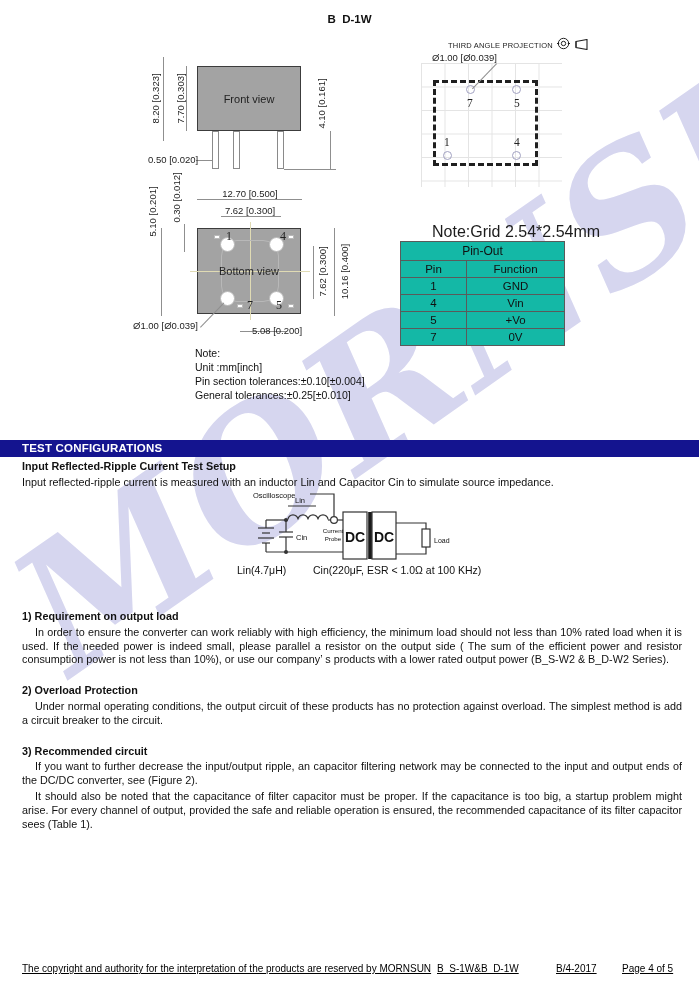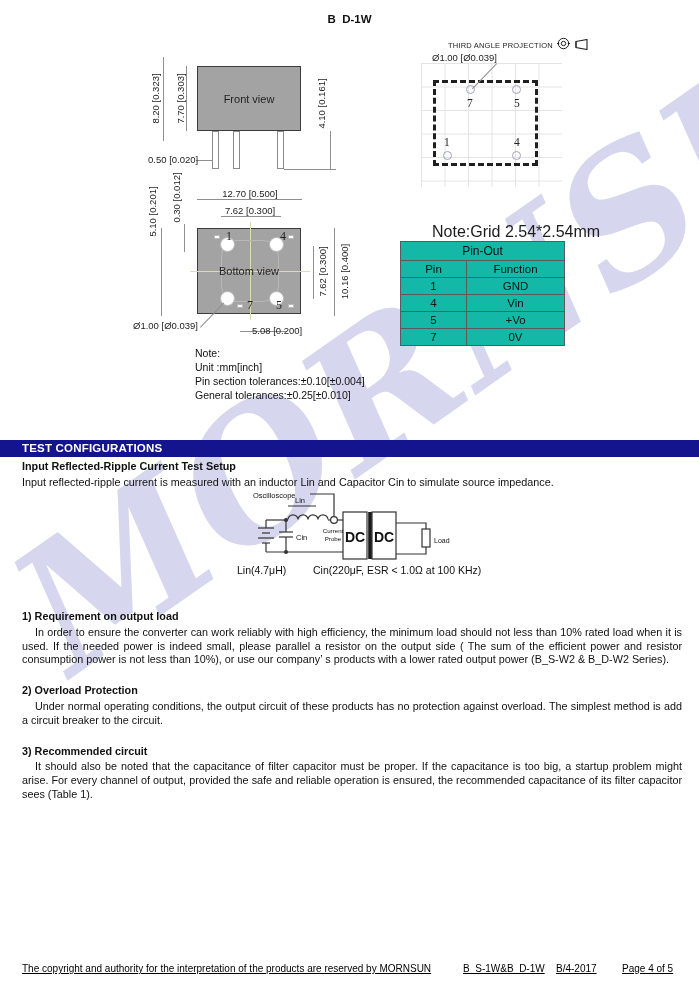--- a/index.html
+++ b/index.html
@@ -83,21 +83,21 @@
   .dc-content { position:absolute; left:22px; top:610px; width:660px; z-index:1;
     font-size:10.8px; line-height:13.8px; color:#111; }
   .dc-section { margin-bottom:17px; }
   .dc-section h3 { font-size:10.8px; font-weight:bold; margin-bottom:2px; }
   .dc-section p { text-align:justify; text-indent:13px; margin-bottom:2px; }
 
   
   .footer { position:absolute; left:0; top:963px; width:699px; font-size:10px; color:#000; z-index:1;}
   .footer span { position:absolute; white-space:nowrap;text-decoration:underline; }
   .f-copy { left:22px; }
-  .f-model { left:463px; }
+  .f-model { left:437px; }
   .f-rev { left:556px; }
   .f-page { left:622px; }
 </style>
 </head>
 <body>
 
 <div id="page">
 
   <div class="watermark">MORNSUN</div>
 
@@ -286,20 +286,21 @@
     <div class="dc-section">
       <h3>1) Requirement on output load</h3>
       <p>In order to ensure the converter can work reliably with high efficiency, the minimum load should not less than 10% rated load when it is used. If the needed power is indeed small, please parallel a resistor on the output side ( The sum of the efficient power and resistor consumption power is not less than 10%), or use our company’ s products with a lower rated output power (B_S-W2 &amp; B_D-W2 Series).</p>
     </div>
     <div class="dc-section">
       <h3>2) Overload Protection</h3>
       <p>Under normal operating conditions, the output circuit of these products has no protection against overload. The simplest method is add a circuit breaker to the circuit.</p>
     </div>
     <div class="dc-section">
       <h3>3) Recommended circuit</h3>
+      <p>If you want to further decrease the input/output ripple, an capacitor filtering network may be connected to the input and output ends of the DC/DC converter, see (Figure 2).</p>
       <p>It should also be noted that the capacitance of filter capacitor must be proper. If the capacitance is too big, a startup problem might arise. For every channel of output, provided the safe and reliable operation is ensured, the recommended capacitance of its filter capacitor sees (Table 1).</p>
     </div>
   </div>
 
   <div class="footer">
     <span class="f-copy">The copyright and authority for the interpretation of the products are reserved by MORNSUN</span>
     <span class="f-model">B_S-1W&amp;B_D-1W</span>
     <span class="f-rev">B/4-2017</span>
     <span class="f-page">Page 4 of 5</span>
   </div>

